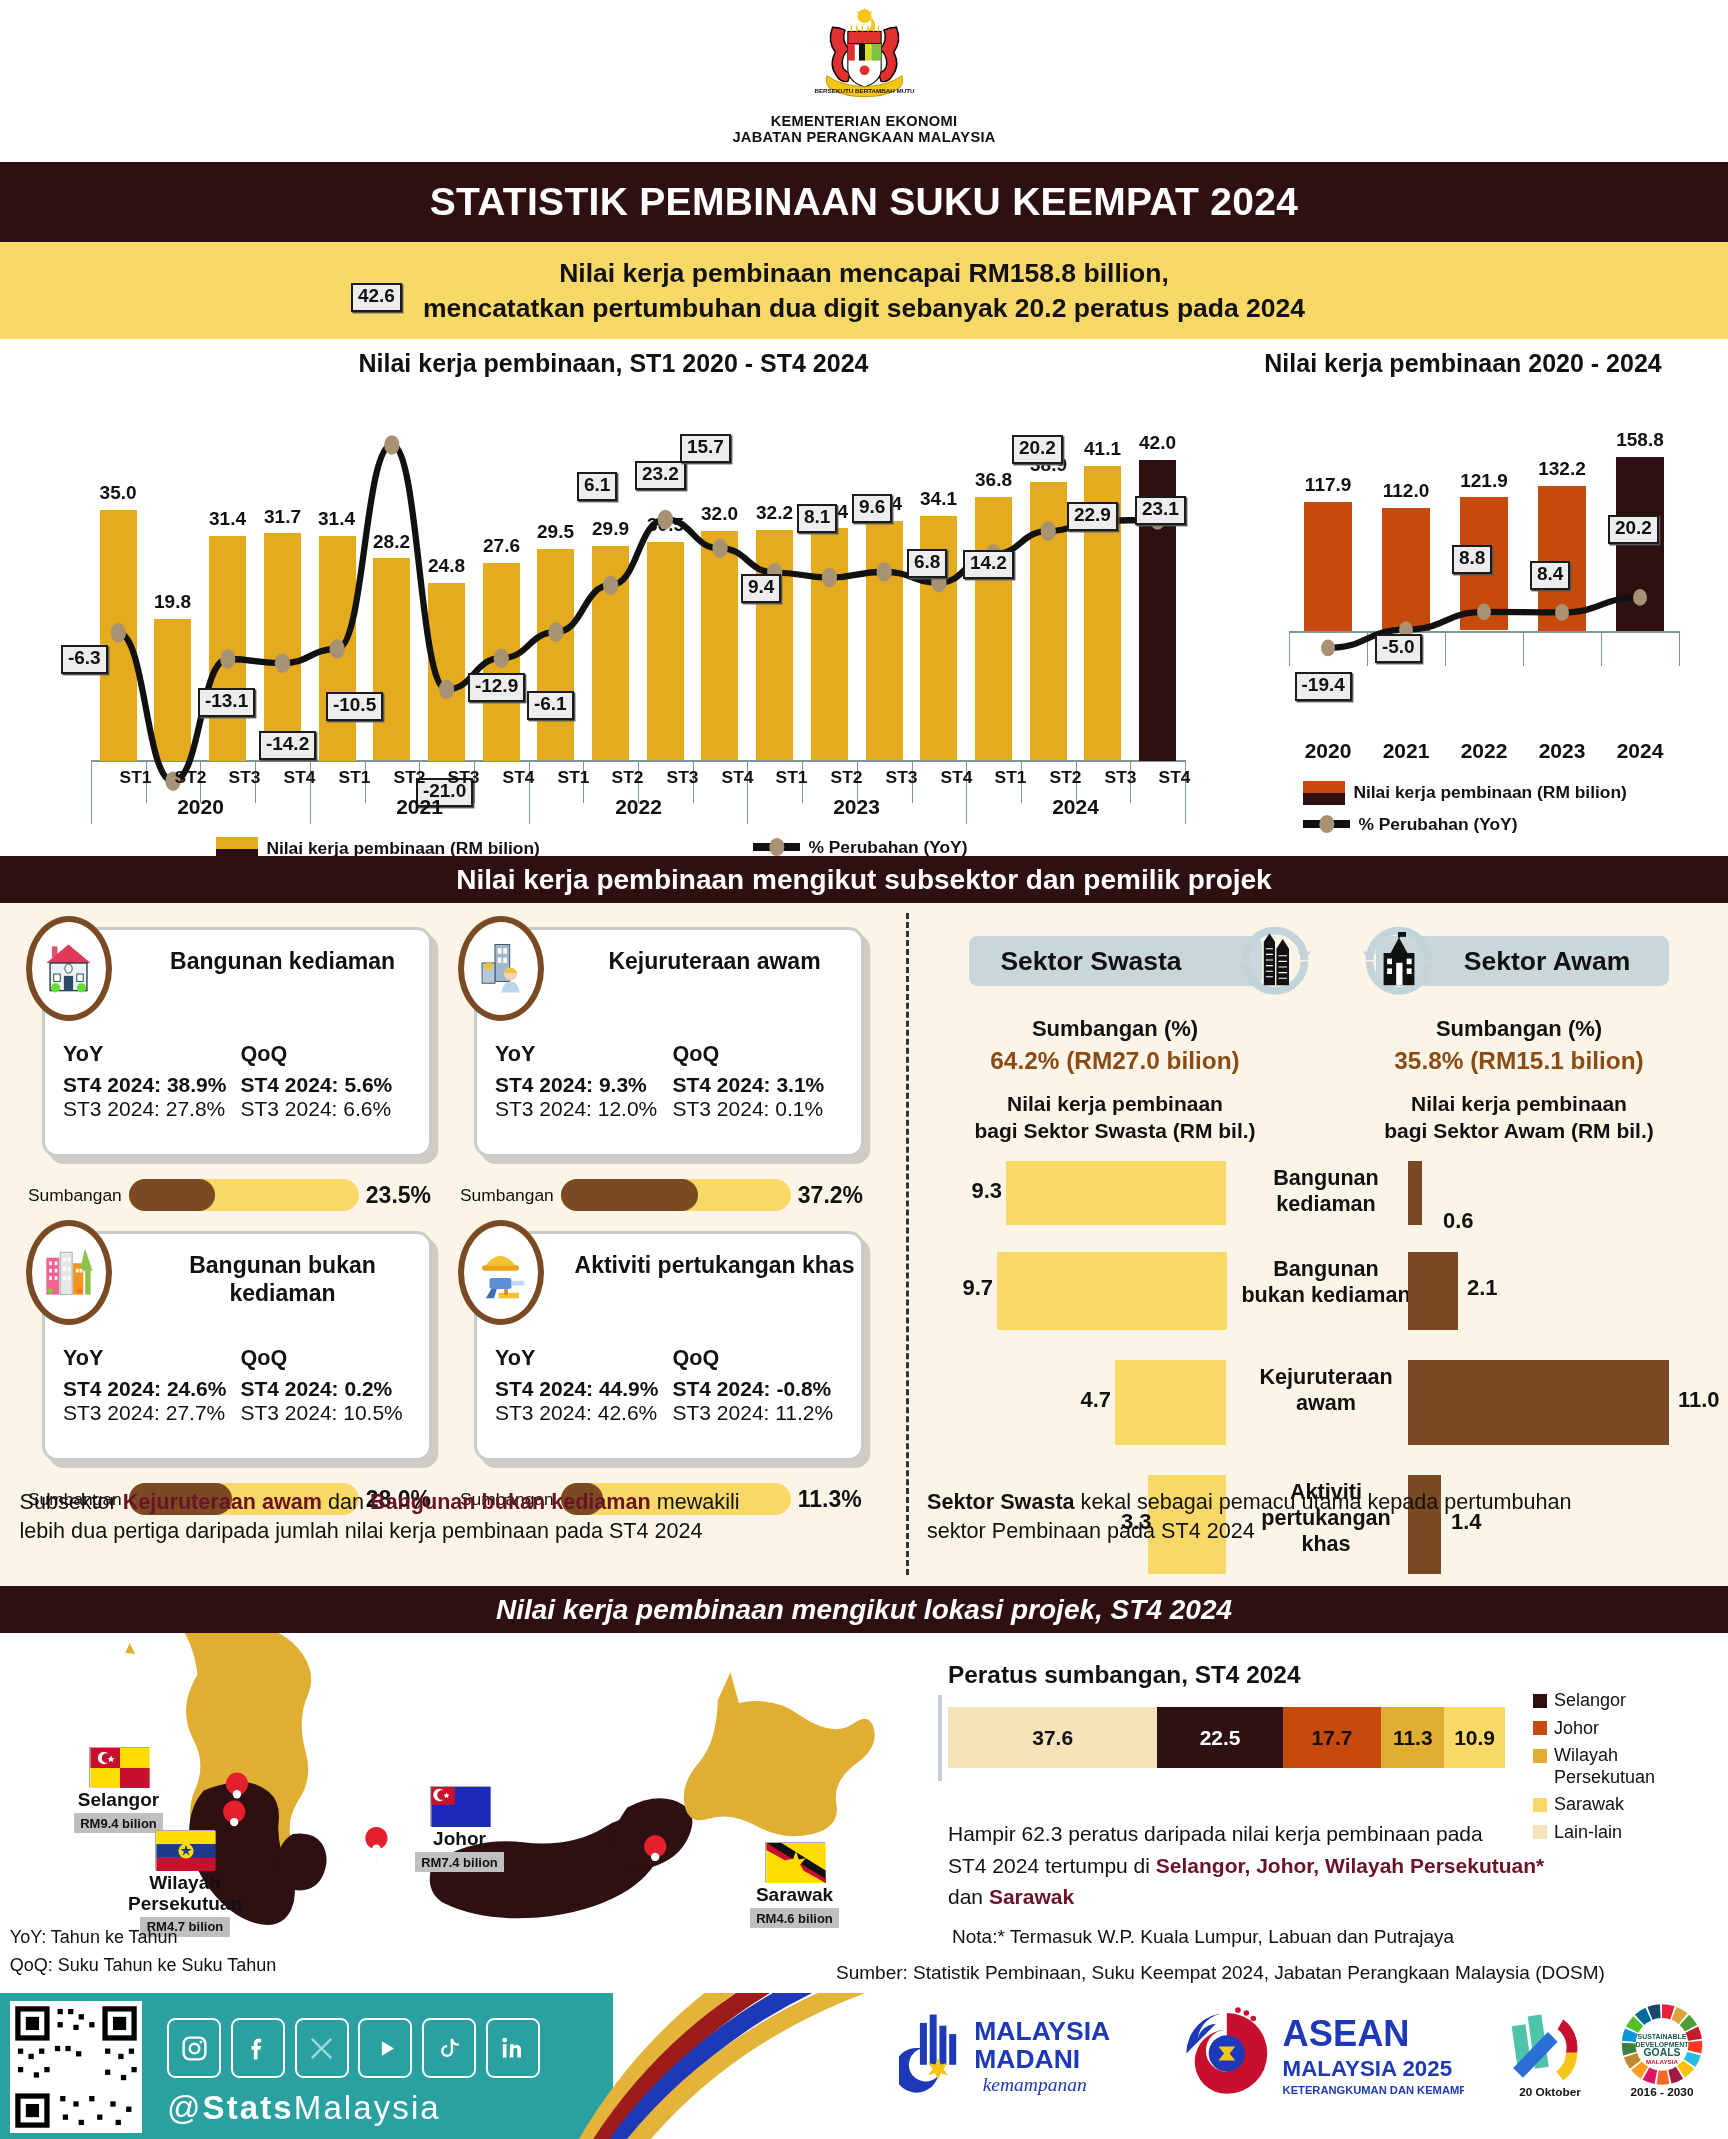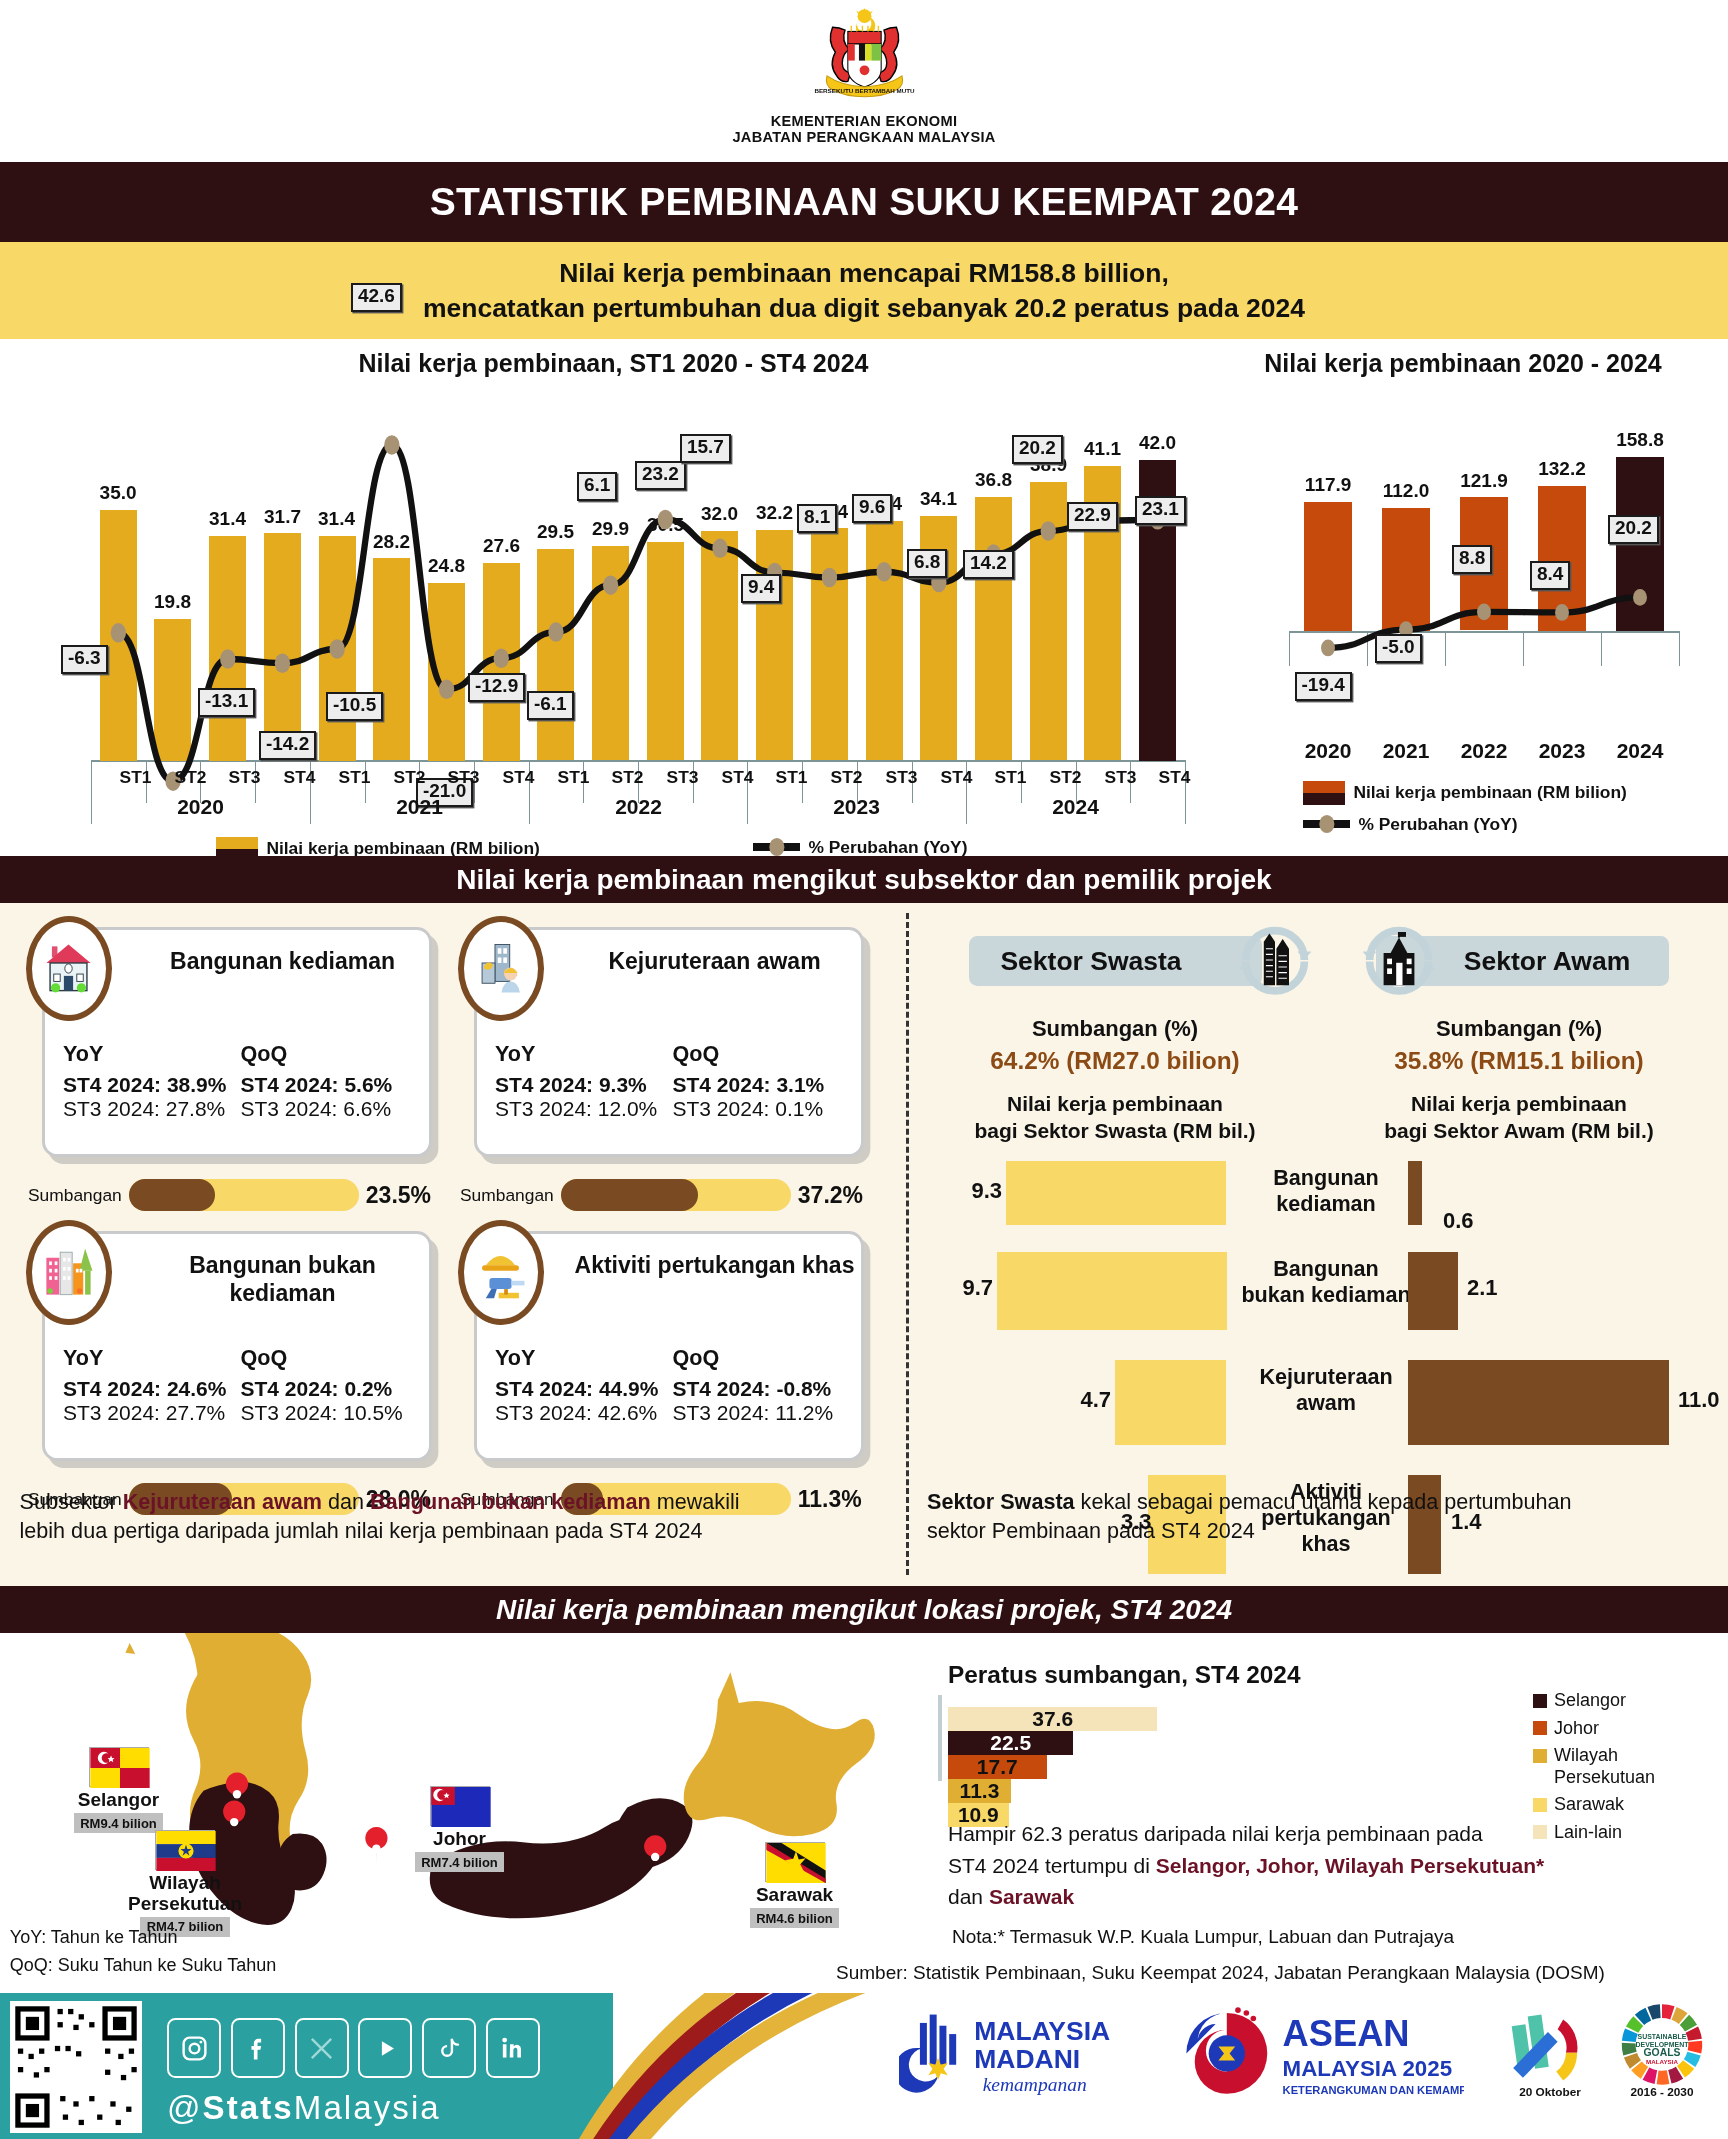--- a/index.html
+++ b/index.html
@@ -133,21 +133,21 @@
   .state-tag { position:absolute; text-align:center; }
   .state-flag { width:60px; height:40px; margin:0 auto; border:0.7px solid #aaa; }
   .state-name { font-size:19px; font-weight:700; margin-top:2.8px; line-height:1.1; }
   .state-val { display:inline-block; margin-top:2.8px; background:#BFBFBF; color:#111;
                font-size:13px; font-weight:700; padding:2.1px 6.3px; }
 
   .legend-note { position:absolute; left:9.8px; font-size:18px; }
 
   .barpct { position:absolute; left:948px; top:28px; width:767px; }
   .barpct h3 { font-size:24.4px; font-weight:700; margin-bottom:18px; }
-  .stack { position:relative; display:flex; height:61px; width:557px;flex-direction:column; }
+  .stack { position:relative; display:flex; height:61px; width:557px; }
   .seg { display:flex; align-items:center; justify-content:center; font-size:21px; font-weight:700; }
   .stack-axis { position:absolute; left:-9.8px; top:-12.5px; width:4.2px; height:86px; background:#C2CFD2; }
   .plegend { position:absolute; left:585px; top:-16.7px; width:174px; font-size:18px; line-height:1.18; }
   .plegend .pl { display:flex; align-items:flex-start; gap:7px; margin-bottom:6.3px; }
   .plegend .sw { width:14px; height:14px; margin-top:3.5px; flex:0 0 14px; }
 
   .bottxt { position:absolute; left:948px; top:185px; width:767px; font-size:21px; line-height:1.5; }
   .bottxt b { color:#6B1226; }
   .notastar { position:absolute; left:952px; top:293px; font-size:19px; }
   .sumber { position:absolute; left:836px; top:1962px; font-size:19px; }

